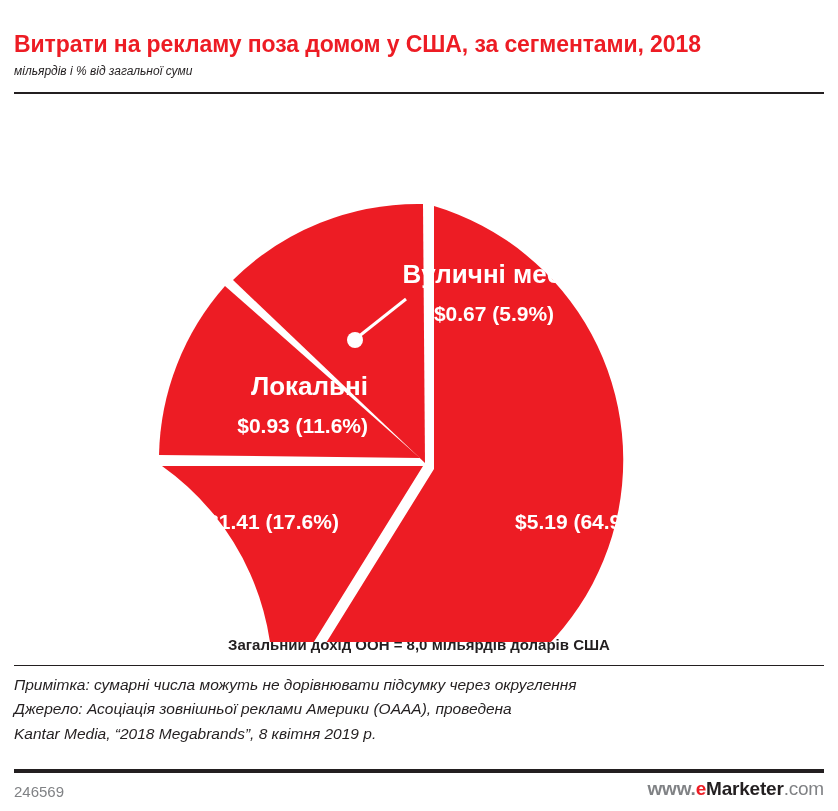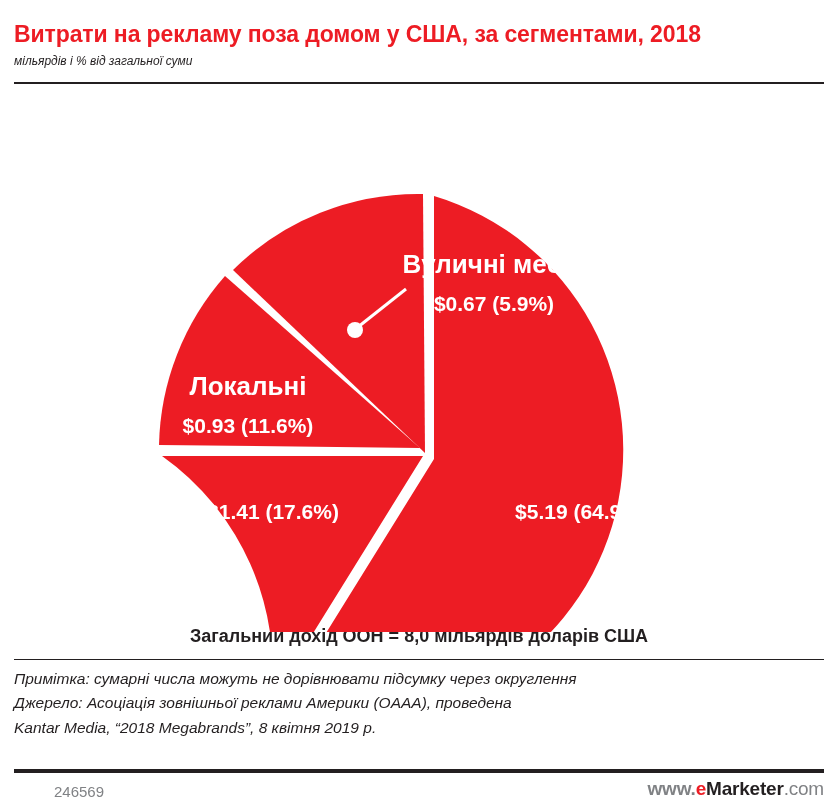--- a/index.html
+++ b/index.html
@@ -18,21 +18,21 @@
   .page {
     width: 838px;
     height: 811px;
     position: relative;
     box-sizing: border-box;
     padding: 0 14px;
   }
 
   
   .header {
-    padding-top: 22px;
+    padding-top: 32px;
   }
   .chart-title {
     font-size: 23px;
     font-weight: bold;
     color: #ed1c24;
     line-height: 1.12;
     letter-spacing: -0.1px;
   }
   .chart-subtitle {
     font-size: 12px;
@@ -78,27 +78,27 @@
     display: block;
     font-size: 21px;
     font-weight: bold;
     margin-top: 8px;
   }
   .label-white { color: #ffffff; }
 
   
   #label-street-furniture { left: 360px; top: 164px; width: 240px; }
   #label-transit          { left: 144px; top: 406px; width: 230px; }
-  #label-street           { left: 114px; top: 286px; width: 240px; }
+  #label-street           { left: 114px; top: 276px; width: 240px; text-align: right; }
   #label-billboards       { left: 437px; top: 406px; width: 260px; }
 
   
   .total-line {
     text-align: center;
-    font-size: 18px;
+    font-size: 15px;
     font-weight: bold;
     color: #231f20;
     margin-top: -6px;
   }
 
   .rule-mid {
     border-top: 1.5px solid #231f20;
     margin-top: 12px;
   }
 
@@ -121,21 +121,20 @@
     height: 34px;
   }
   .rule-bottom {
     border-top: 4px solid #231f20;
     margin-bottom: 5px;
   }
   .footer-row {
     display: flex;
     justify-content: space-between;
     align-items: flex-end;
-    margin-left: 40px;
   }
   .footer-id {
     font-size: 15px;
     color: #808285;
     font-family: "Liberation Sans", sans-serif;
   }
   .footer-brand {
     font-size: 19px;
     color: #231f20;
     letter-spacing: -0.2px;

